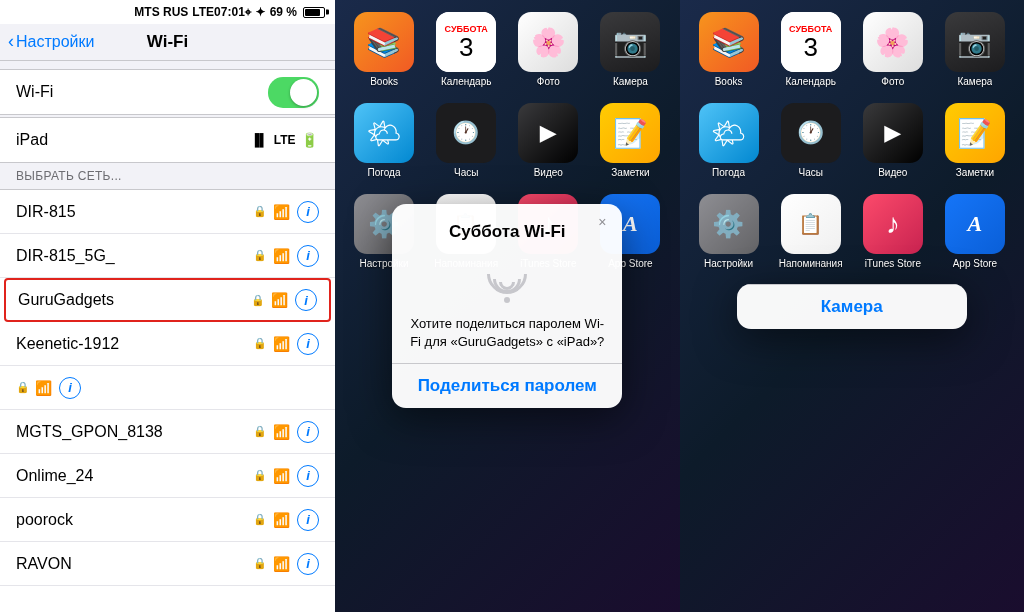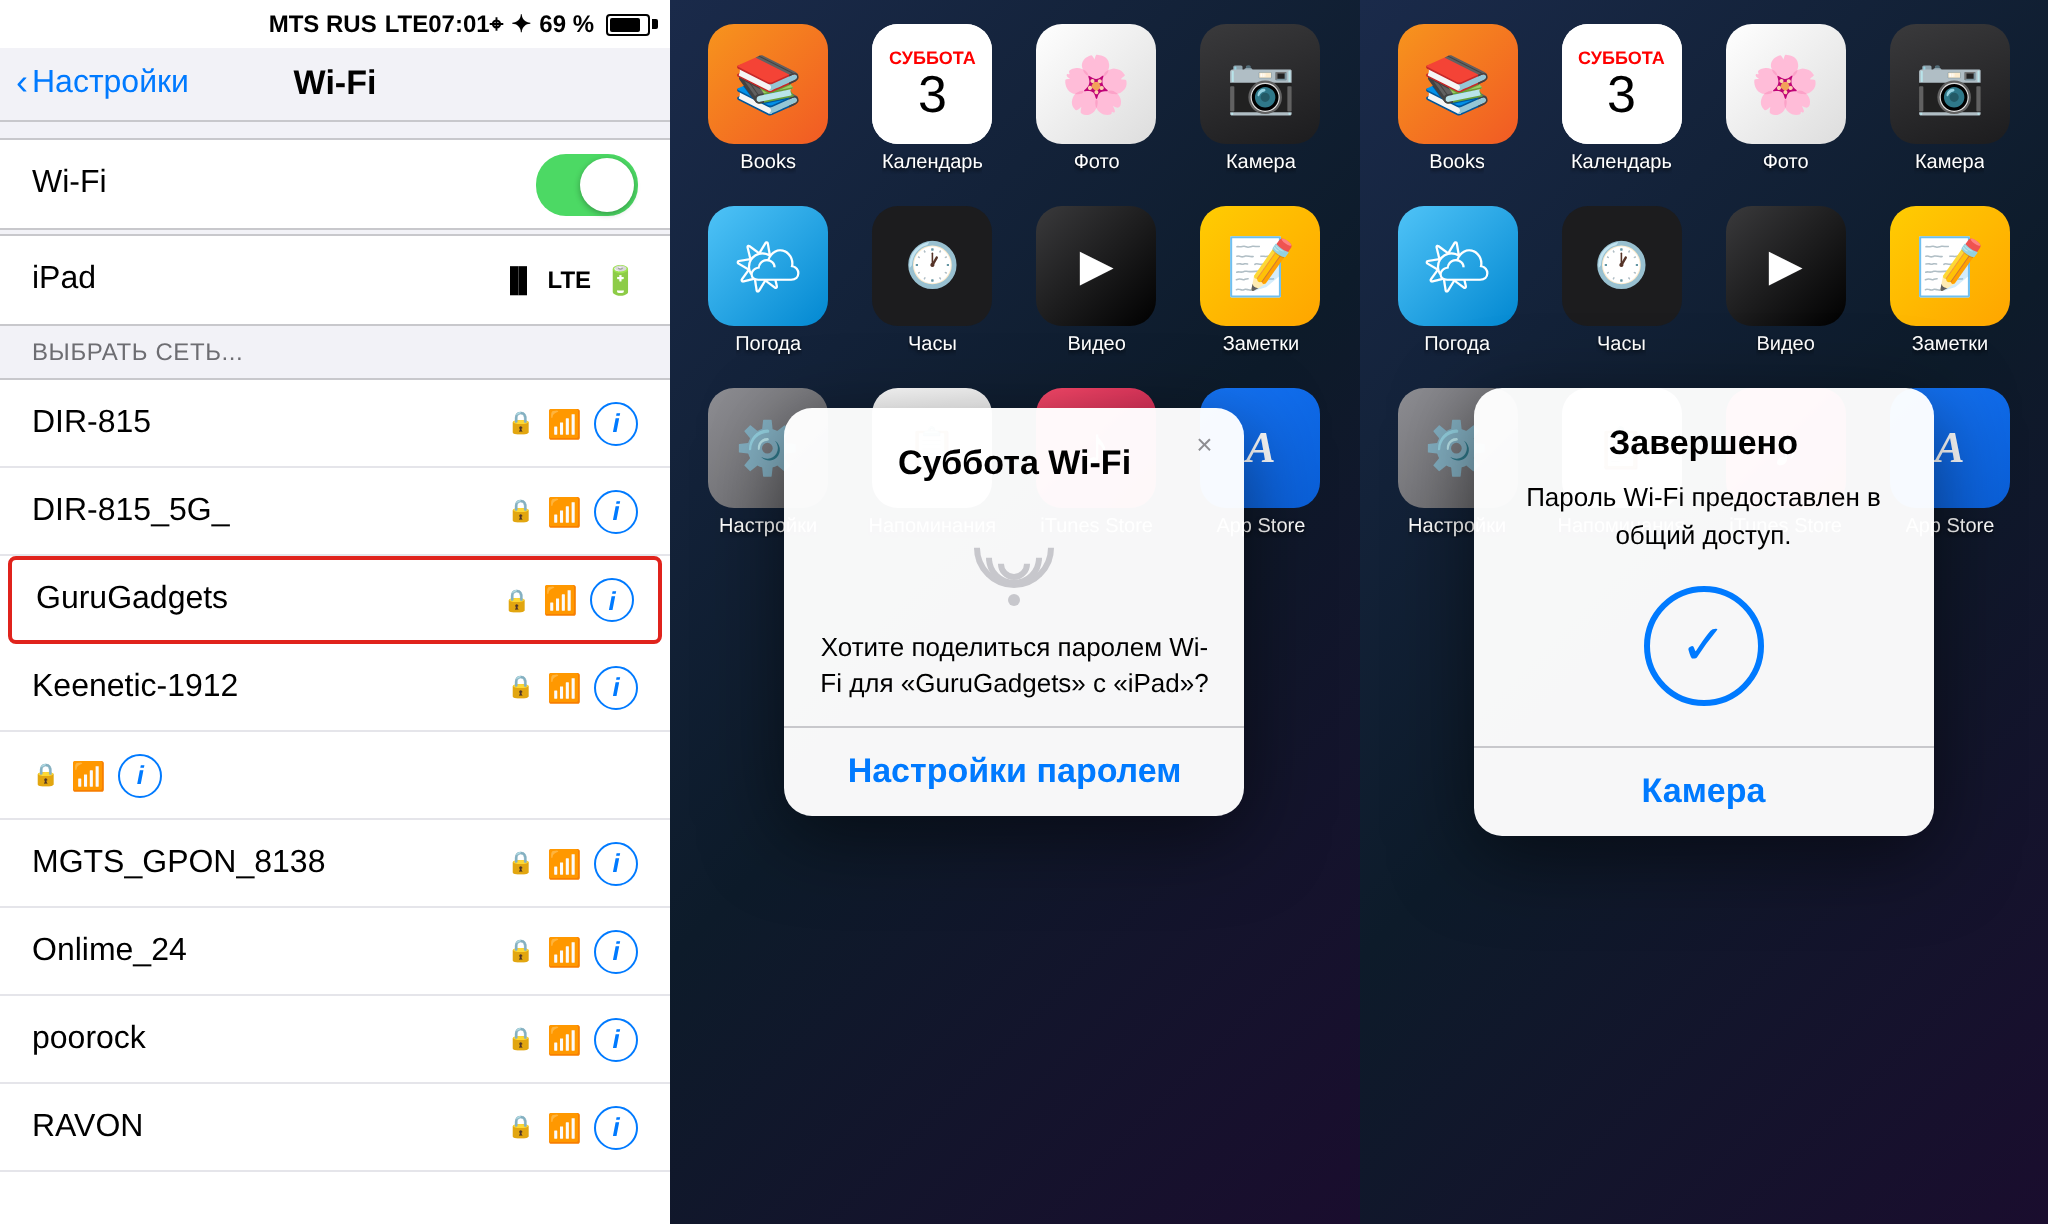--- a/index.html
+++ b/index.html
@@ -642,31 +642,24 @@
 
           <div class="wifi-dialog-icon">
             <div class="wifi-arc arc1"></div>
             <div class="wifi-arc arc2" style="margin-top:-32px;"></div>
             <div class="wifi-arc arc3" style="margin-top:-22px;"></div>
             <div class="wifi-dot" style="margin-top:4px;"></div>
           </div>
           <span class="dialog-text">Хотите поделиться паролем Wi-Fi для «GuruGadgets» с «iPad»?</span>
         </div>
         <div class="dialog-separator"></div>
-        <div class="dialog-button dialog-button-primary">Настройки паролем</div>
+        <div class="dialog-button dialog-button-primary">Поделиться паролем</div>
       </div>
     </div>
 
     <div class="dialog-half">
       <div class="dialog-box">
-        <div class="dialog-body">
-          <span class="dialog-title">Завершено</span>
-          <span class="dialog-text">Пароль Wi-Fi предоставлен в общий доступ.</span>
-          <div class="check-circle">
-            <span class="checkmark">✓</span>
-          </div>
-        </div>
         <div class="dialog-separator"></div>
         <div class="dialog-button dialog-button-primary">Камера</div>
       </div>
     </div>
   </div>
 </div>
 
 </body></html>

